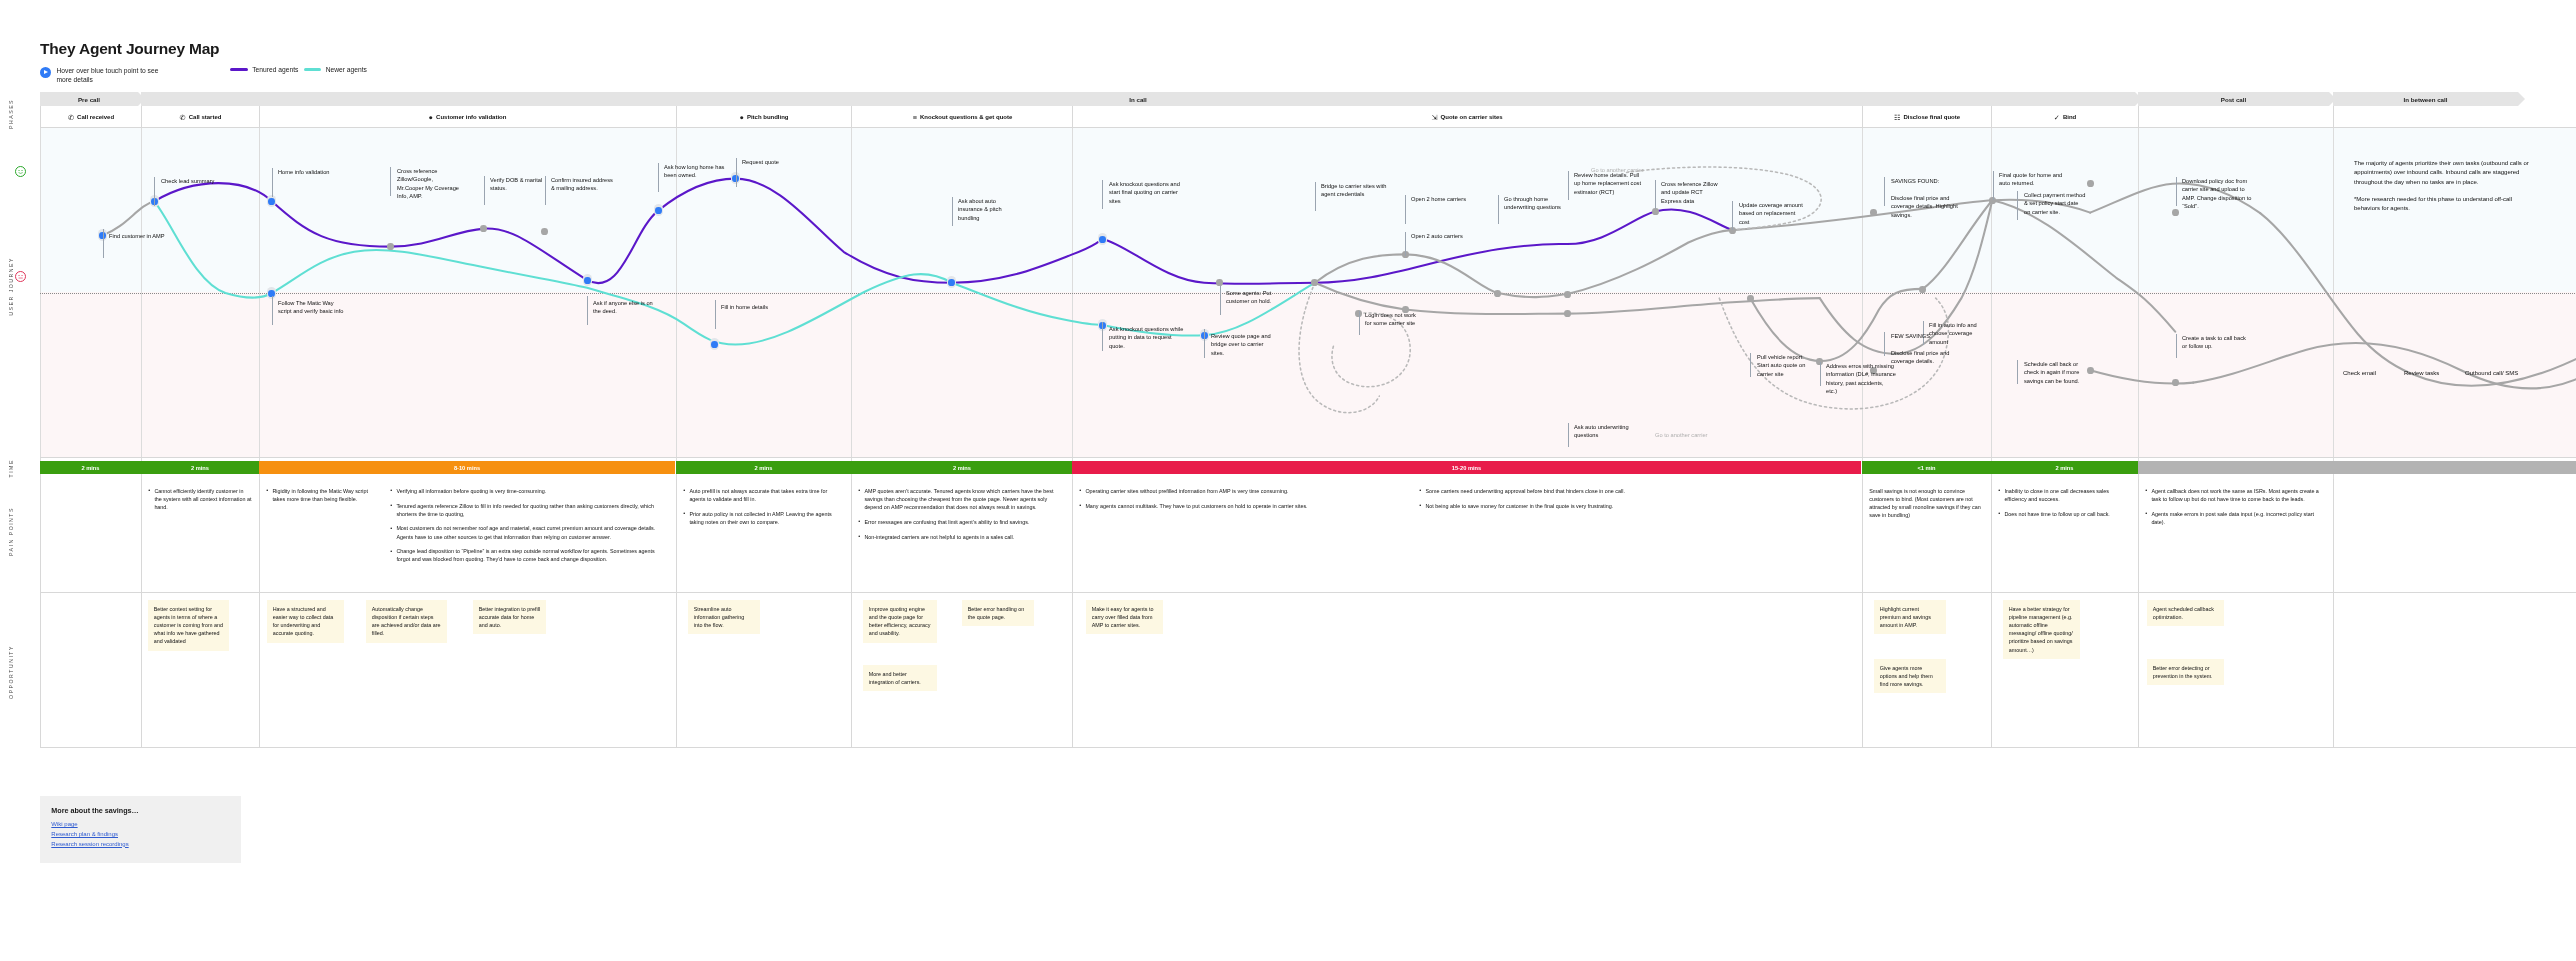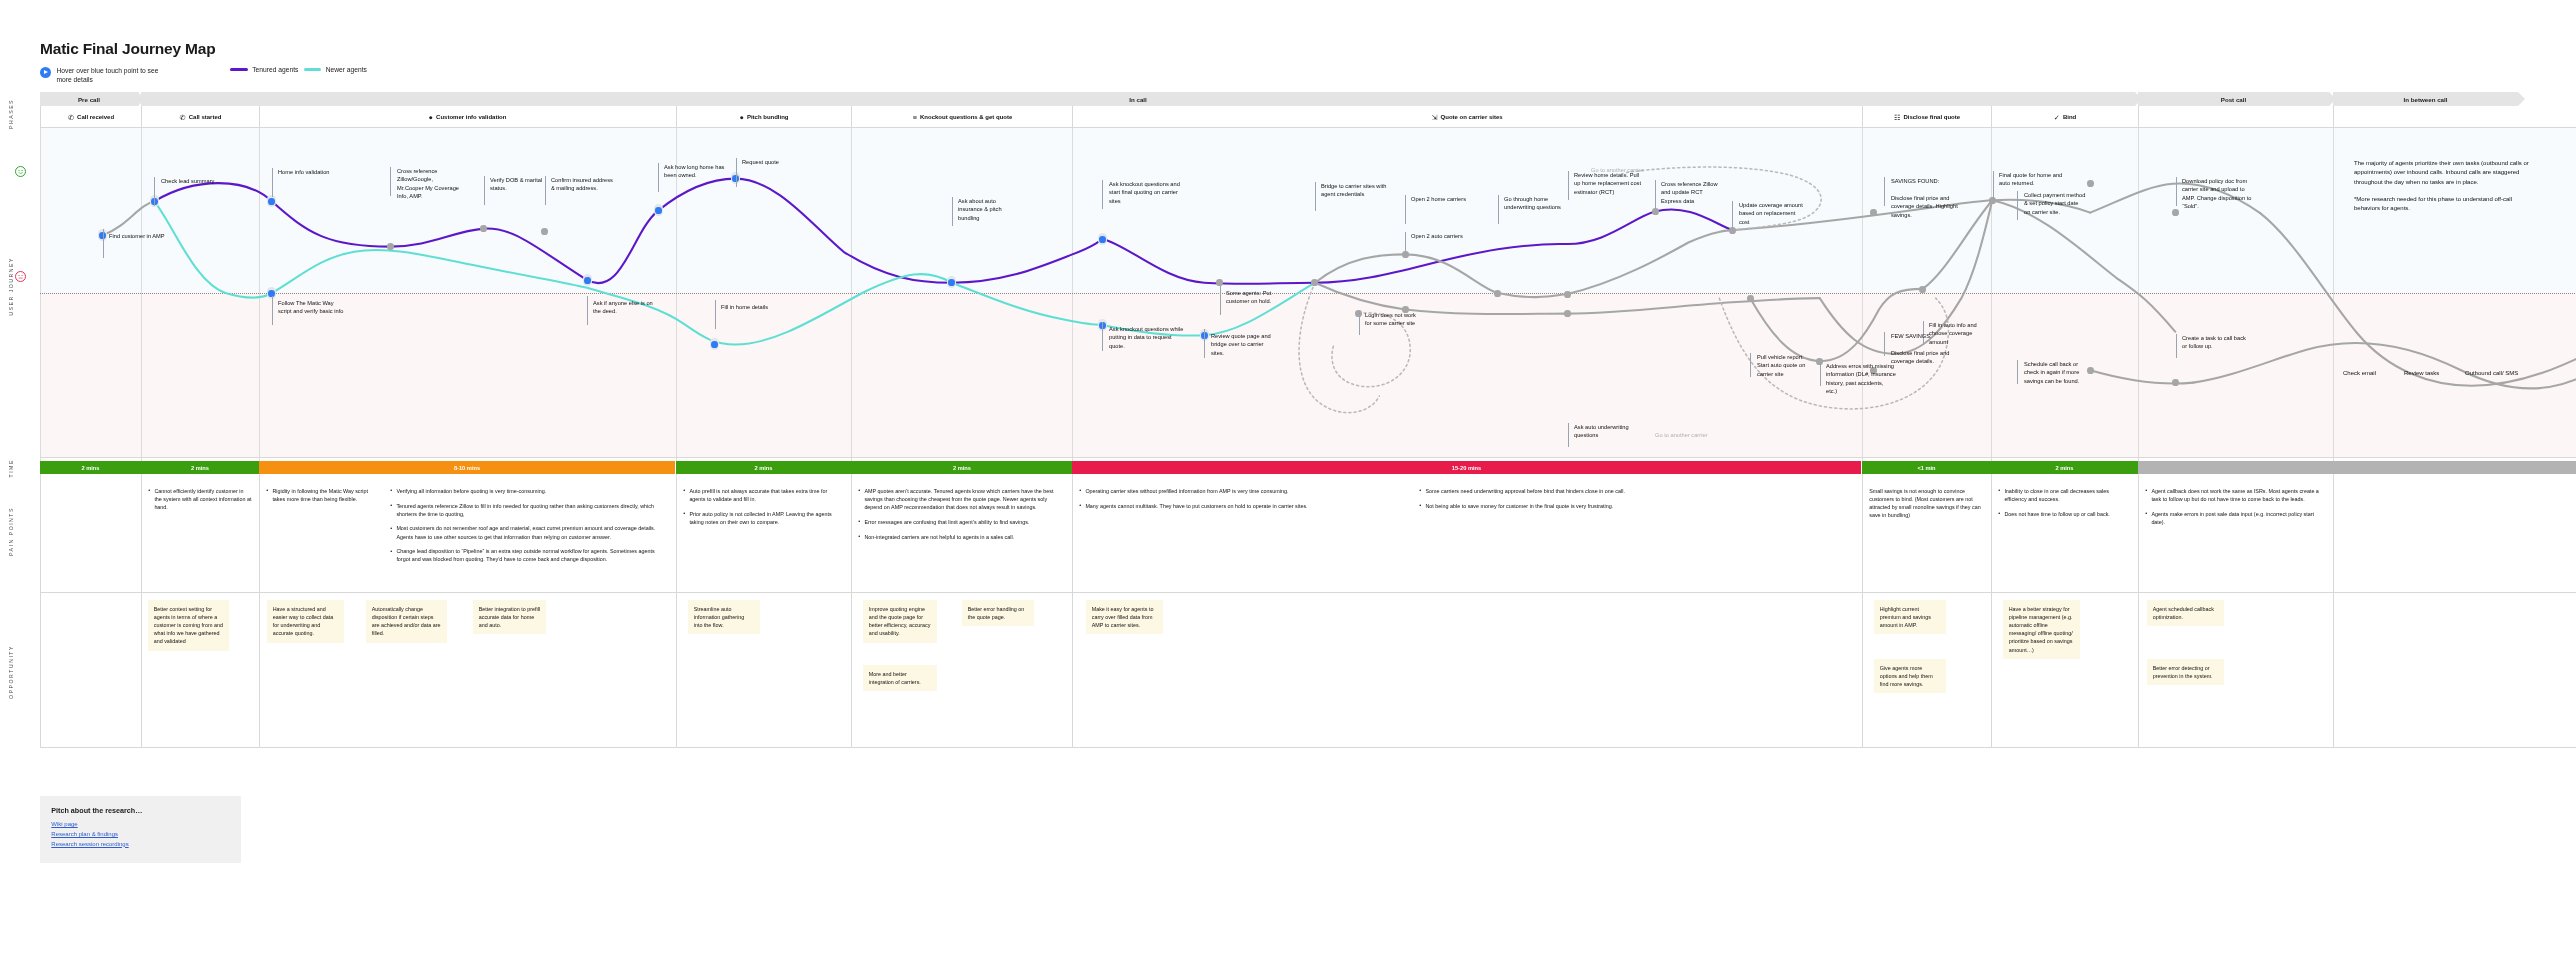--- a/index.html
+++ b/index.html
@@ -111,21 +111,21 @@
   #research {
     position:absolute; left:40px; top:796px; width:201px;
     background:#f0f0f0; padding:10.3px 11.3px 12.4px 11.3px;
   }
   #research h4 { margin:0 0 6.2px 0; font-size:7.2px; font-weight:bold; }
   #research a { display:block; font-size:6px; color:#2f5bd0; margin-bottom:3.6px; text-decoration:underline; }
 </style>
 <style>li[data-nb]::before{content:"" !important;}</style></head>
 <body>
 
-<div id="title">Matic Final Journey Map</div>
+<div id="title">They Agent Journey Map</div>
 
 <div id="legend">
   <div class="lg-hint">
     <span class="lg-dot"></span>
     <span class="lg-hint-txt">Hover over blue touch point to see more details</span>
   </div>
   <div class="lg-key">
     <span class="lg-bar" style="background:#5b17c9"></span>
     <span>Tenured agents</span>
   </div>
@@ -572,18 +572,18 @@
       <div class="note" style="left: 1046px; top: 7.2px; width: 77px;">Make it easy for agents to carry over filled data from AMP to carrier sites.</div>
       <div class="note" style="left: 1834px; top: 7.2px; width: 72px;">Highlight current premium and savings amount in AMP.</div>
       <div class="note" style="left: 1834px; top: 66px; width: 72px;">Give agents more options and help them find more savings.</div>
       <div class="note" style="left: 1963px; top: 7.2px; width: 77px;">Have a better strategy for pipeline management (e.g. automatic offline messaging/ offline quoting/ prioritize based on savings amount…)</div>
       <div class="note" style="left: 2107px; top: 7.2px; width: 77px;">Agent scheduled callback optimization.</div>
       <div class="note" style="left: 2107px; top: 66px; width: 77px;">Better error detecting or prevention in the system.</div>
     </div>
 </div>
 
 <div id="research">
-  <h4>Pitch about the research…</h4>
+  <h4>More about the savings…</h4>
 <a href="#">Wiki page</a>
     <a href="#">Research plan &amp; findings</a>
     <a href="#">Research session recordings</a>
   </div>
 
 
 </body></html>

